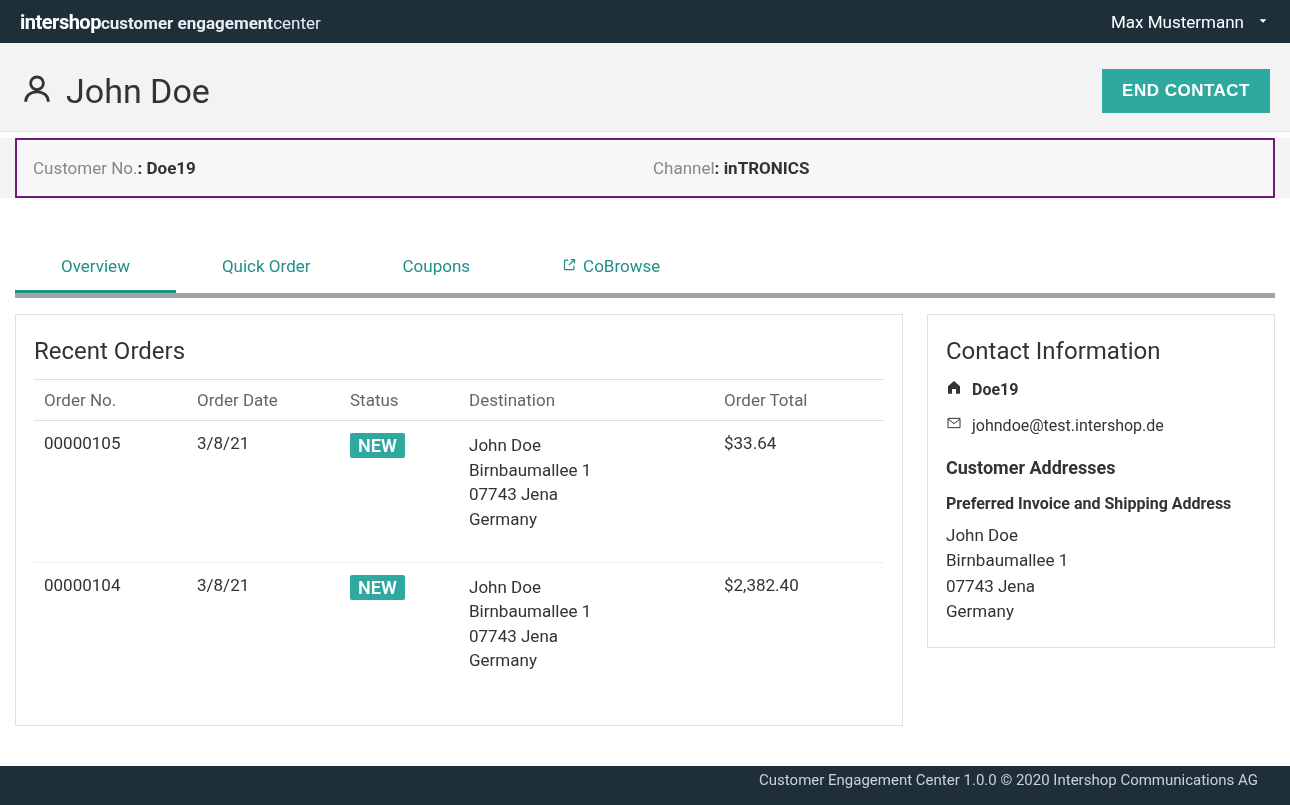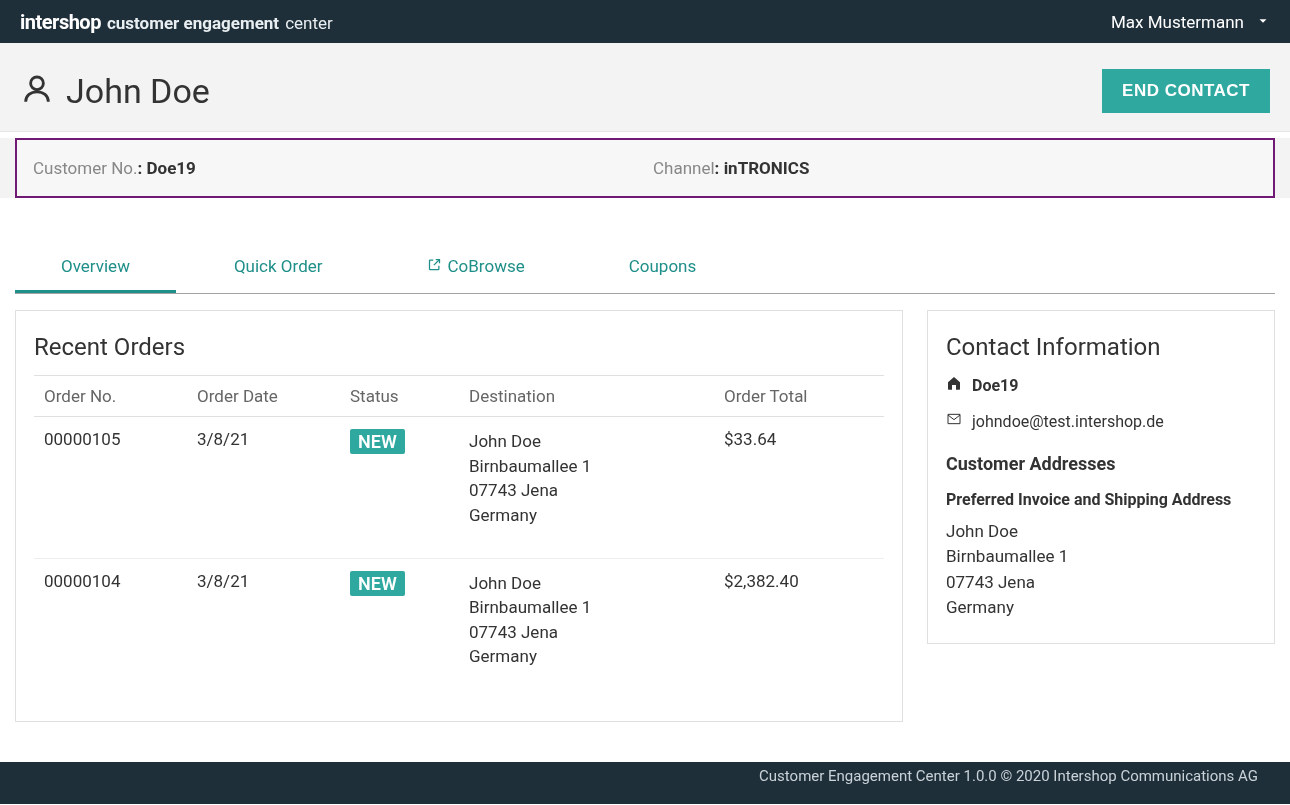--- a/index.html
+++ b/index.html
@@ -16,21 +16,21 @@
     color: #fff;
     height: 43px;
     display: flex;
     align-items: center;
     justify-content: space-between;
     padding: 0 20px;
   }
   .brand {
     display: flex;
     align-items: baseline;
-    gap: 6px;
+    gap: 0;
     font-size: 17px;
     color: #e9eef1;
   }
   .brand .logo {
     font-weight: 700;
     letter-spacing: -0.5px;
     color: #fff;
     font-size: 20px;
   }
   .brand .sub1 { font-weight: 700; }
@@ -94,22 +94,22 @@
   }
   .info-strip .label { color: #888; }
   .info-strip .value { font-weight: 700; color: #333; }
 
   .spacer { height: 44px; background: #fff; }
 
   
   .tabs-wrap { padding: 0 15px; }
   .tabs {
     display: flex;
-    border-bottom: 1px solid #a3a3a3;
-    gap: 12px;
+    border-bottom: 5px solid #a3a3a3;
+    gap: 0;
   }
   .tab {
     padding: 14px 46px 14px 46px;
     color: #1f8f89;
     cursor: pointer;
     font-size: 17px;
     border-bottom: 3px solid transparent;
     display: flex;
     align-items: center;
     gap: 6px;
@@ -252,31 +252,31 @@
 
 <div class="tabs-wrap">
   <div class="tabs">
     <div class="tab active">
       <span>Overview</span>
     </div>
     <div class="tab">
       <span>Quick Order</span>
     </div>
     <div class="tab">
+      <span>Coupons</span>
+    </div>
+    <div class="tab">
       <span class="ext-icon">
         <svg viewBox="0 0 24 24">
             <path d="M14 4h6v6"></path>
             <path d="M20 4l-9 9"></path>
             <path d="M19 14v5a1 1 0 0 1-1 1H5a1 1 0 0 1-1-1V6a1 1 0 0 1 1-1h5"></path>
           </svg>
       </span>
       <span>CoBrowse</span>
-    </div>
-    <div class="tab">
-      <span>Coupons</span>
     </div>
   </div>
 </div>
 
 <div class="main-cols">
 
   <div class="panel left">
     <h2>Recent Orders</h2>
     <table class="orders">
       <thead>

